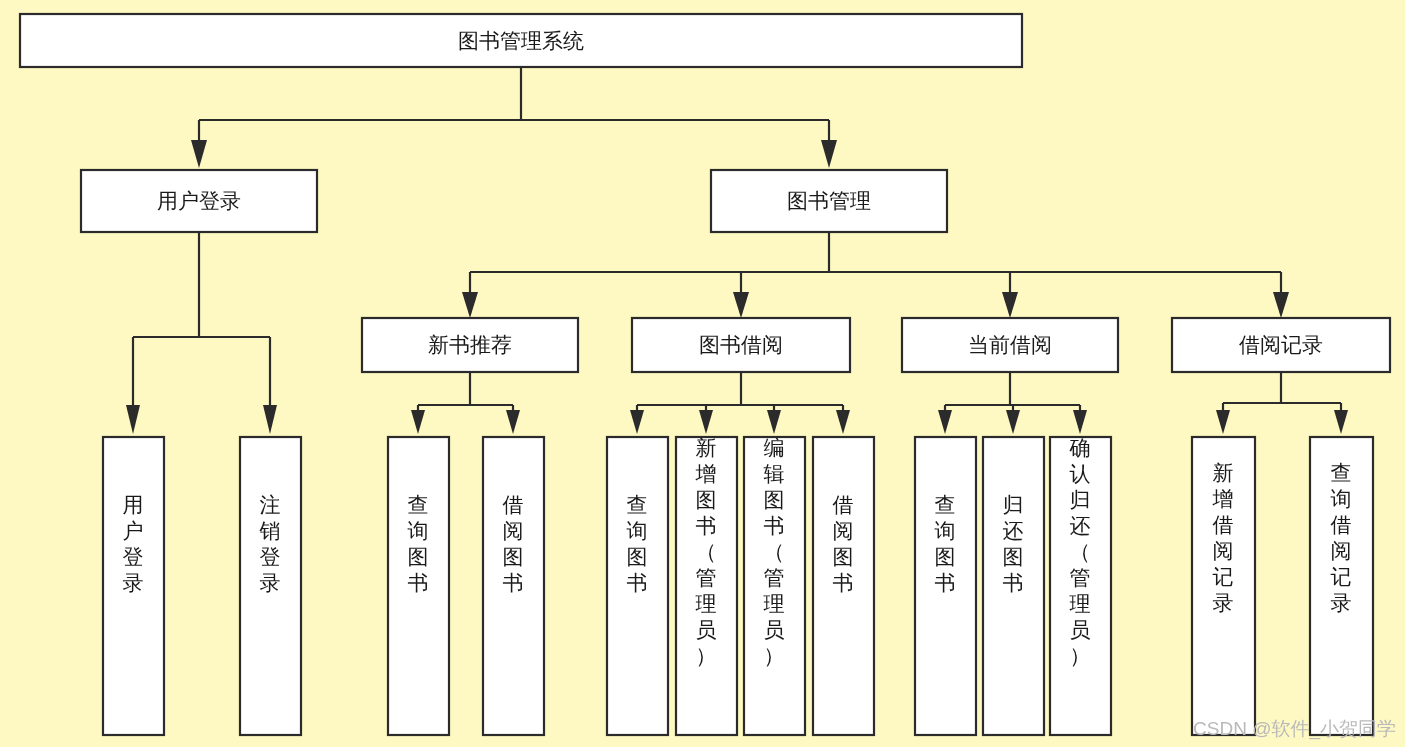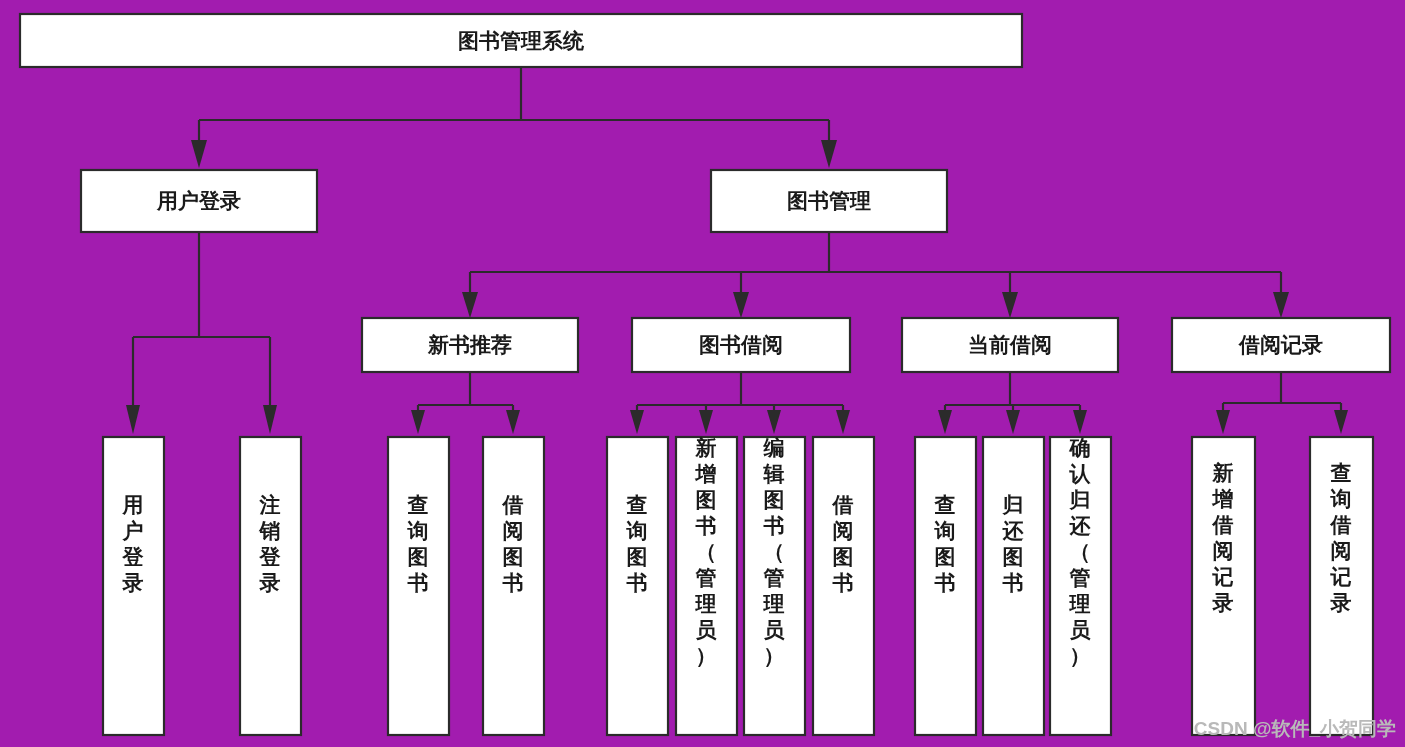--- a/index.html
+++ b/index.html
@@ -10,22 +10,21 @@
   body {
     width: 1405px;
     height: 747px;
     font-family: "Liberation Sans", "DejaVu Sans", sans-serif;
     overflow: hidden;
   }
   #diagram-root {
     position: relative;
     width: 1405px;
     height: 747px;
-    background: #a21caf;
-    font-weight: bold;
+    background: #fef9c3;
   }
   svg#diagram-svg {
     position: absolute;
     left: 0;
     top: 0;
     width: 1405px;
     height: 747px;
     display: block;
   }
   .node-box {

